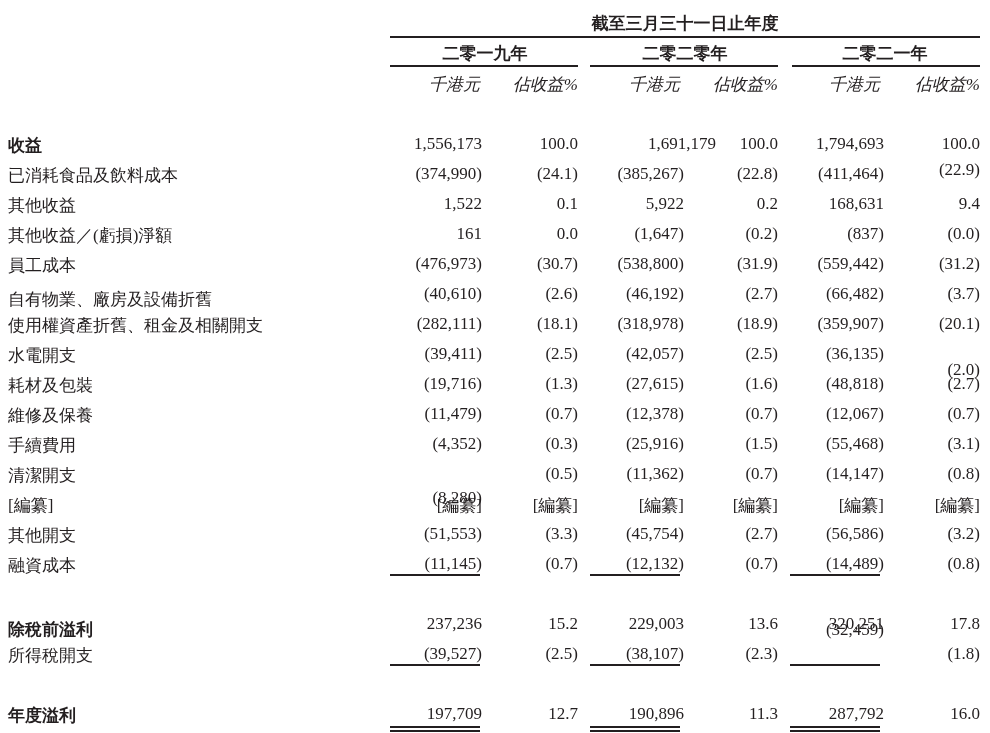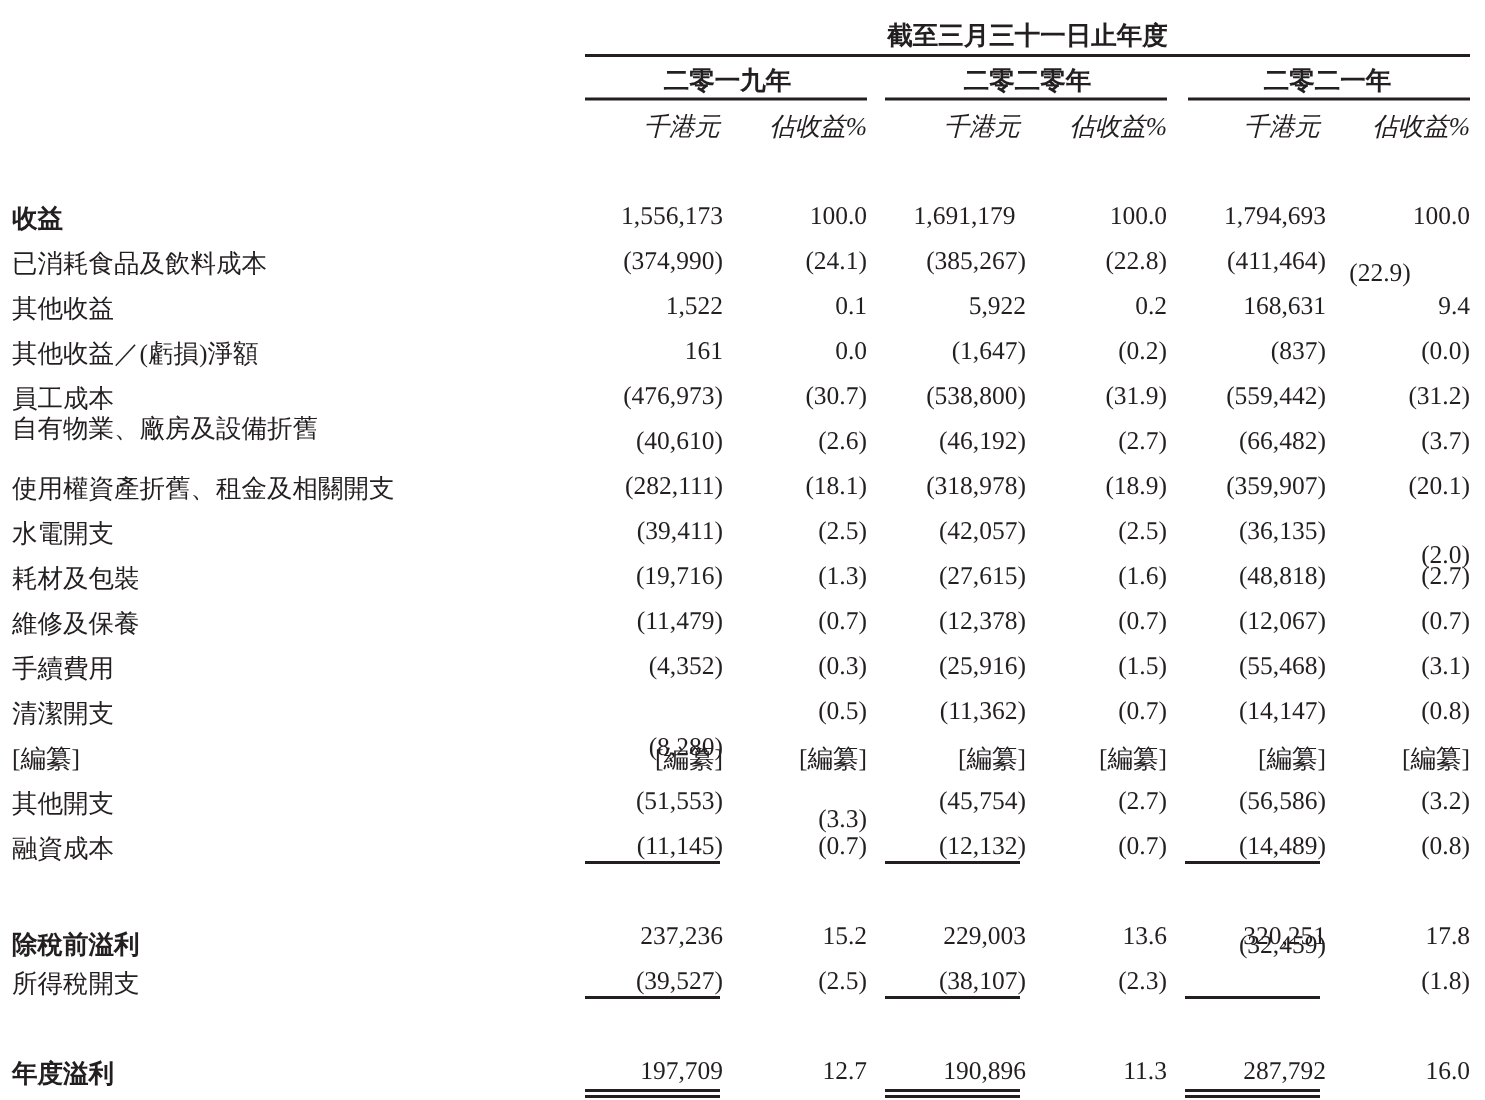--- a/index.html
+++ b/index.html
@@ -38,33 +38,33 @@
   <div class="abs unit-label" style="left:580px; width:100px;">千港元</div>
   <div class="abs unit-label" style="left:680px; width:98px;">佔收益%</div>
   <div class="abs unit-label" style="left:780px; width:100px;">千港元</div>
   <div class="abs unit-label" style="left:880px; width:100px;">佔收益%</div>
 
   <div id="rows">
       <div>
         <div class="abs row-label bold" style="top: 134px;">收益</div>
         <div class="abs num" style="top: 134px; left: 362px; width: 120px;">1,556,173</div>
         <div class="abs num" style="top: 134px; left: 458px; width: 120px;">100.0</div>
-        <div class="abs num" style="top: 134px; left: 557px; width: 120px; text-align: right;">1,691,179</div>
+        <div class="abs num" style="top: 134px; left: 596px; width: 120px; text-align: right;">1,691,179</div>
         <div class="abs num" style="top: 134px; left: 658px; width: 120px;">100.0</div>
         <div class="abs num" style="top: 134px; left: 764px; width: 120px;">1,794,693</div>
         <div class="abs num" style="top: 134px; left: 860px; width: 120px;">100.0</div>
       </div>
       <div>
         <div class="abs row-label" style="top: 164px;">已消耗食品及飲料成本</div>
         <div class="abs num" style="top: 164px; left: 362px; width: 120px;">(374,990)</div>
         <div class="abs num" style="top: 164px; left: 458px; width: 120px;">(24.1)</div>
         <div class="abs num" style="top: 164px; left: 564px; width: 120px;">(385,267)</div>
         <div class="abs num" style="top: 164px; left: 658px; width: 120px;">(22.8)</div>
         <div class="abs num" style="top: 164px; left: 764px; width: 120px;">(411,464)</div>
-        <div class="abs num" style="top: 172px; left: 860px; width: 120px; text-align: center;">(22.9)</div>
+        <div class="abs num" style="top: 160px; left: 860px; width: 120px;">(22.9)</div>
       </div>
       <div>
         <div class="abs row-label" style="top: 194px;">其他收益</div>
         <div class="abs num" style="top: 194px; left: 362px; width: 120px;">1,522</div>
         <div class="abs num" style="top: 194px; left: 458px; width: 120px;">0.1</div>
         <div class="abs num" style="top: 194px; left: 564px; width: 120px;">5,922</div>
         <div class="abs num" style="top: 194px; left: 658px; width: 120px;">0.2</div>
         <div class="abs num" style="top: 194px; left: 764px; width: 120px;">168,631</div>
         <div class="abs num" style="top: 194px; left: 860px; width: 120px;">9.4</div>
       </div>
@@ -80,21 +80,21 @@
       <div>
         <div class="abs row-label" style="top: 254px;">員工成本</div>
         <div class="abs num" style="top: 254px; left: 362px; width: 120px;">(476,973)</div>
         <div class="abs num" style="top: 254px; left: 458px; width: 120px;">(30.7)</div>
         <div class="abs num" style="top: 254px; left: 564px; width: 120px;">(538,800)</div>
         <div class="abs num" style="top: 254px; left: 658px; width: 120px;">(31.9)</div>
         <div class="abs num" style="top: 254px; left: 764px; width: 120px;">(559,442)</div>
         <div class="abs num" style="top: 254px; left: 860px; width: 120px;">(31.2)</div>
       </div>
       <div>
-        <div class="abs row-label" style="top: 274px;">自有物業、廠房及設備折舊</div>
+        <div class="abs row-label" style="top: 288px;">自有物業、廠房及設備折舊</div>
         <div class="abs num" style="top: 284px; left: 362px; width: 120px;">(40,610)</div>
         <div class="abs num" style="top: 284px; left: 458px; width: 120px;">(2.6)</div>
         <div class="abs num" style="top: 284px; left: 564px; width: 120px;">(46,192)</div>
         <div class="abs num" style="top: 284px; left: 658px; width: 120px;">(2.7)</div>
         <div class="abs num" style="top: 284px; left: 764px; width: 120px;">(66,482)</div>
         <div class="abs num" style="top: 284px; left: 860px; width: 120px;">(3.7)</div>
       </div>
       <div>
         <div class="abs row-label" style="top: 314px;">使用權資產折舊、租金及相關開支</div>
         <div class="abs num" style="top: 314px; left: 362px; width: 120px;">(282,111)</div>
@@ -154,21 +154,21 @@
         <div class="abs num" style="top: 494px; left: 362px; width: 120px;">[編纂]</div>
         <div class="abs num" style="top: 494px; left: 458px; width: 120px;">[編纂]</div>
         <div class="abs num" style="top: 494px; left: 564px; width: 120px;">[編纂]</div>
         <div class="abs num" style="top: 494px; left: 658px; width: 120px;">[編纂]</div>
         <div class="abs num" style="top: 494px; left: 764px; width: 120px;">[編纂]</div>
         <div class="abs num" style="top: 494px; left: 860px; width: 120px;">[編纂]</div>
       </div>
       <div>
         <div class="abs row-label" style="top: 524px;">其他開支</div>
         <div class="abs num" style="top: 524px; left: 362px; width: 120px;">(51,553)</div>
-        <div class="abs num" style="top: 536px; left: 458px; width: 120px;">(3.3)</div>
+        <div class="abs num" style="top: 524px; left: 458px; width: 120px;">(3.3)</div>
         <div class="abs num" style="top: 524px; left: 564px; width: 120px;">(45,754)</div>
         <div class="abs num" style="top: 524px; left: 658px; width: 120px;">(2.7)</div>
         <div class="abs num" style="top: 524px; left: 764px; width: 120px;">(56,586)</div>
         <div class="abs num" style="top: 524px; left: 860px; width: 120px;">(3.2)</div>
       </div>
       <div>
         <div class="abs row-label" style="top: 554px;">融資成本</div>
         <div class="abs num" style="top: 554px; left: 362px; width: 120px;">(11,145)</div>
         <div class="abs num" style="top: 554px; left: 458px; width: 120px;">(0.7)</div>
         <div class="abs num" style="top: 554px; left: 564px; width: 120px;">(12,132)</div>

